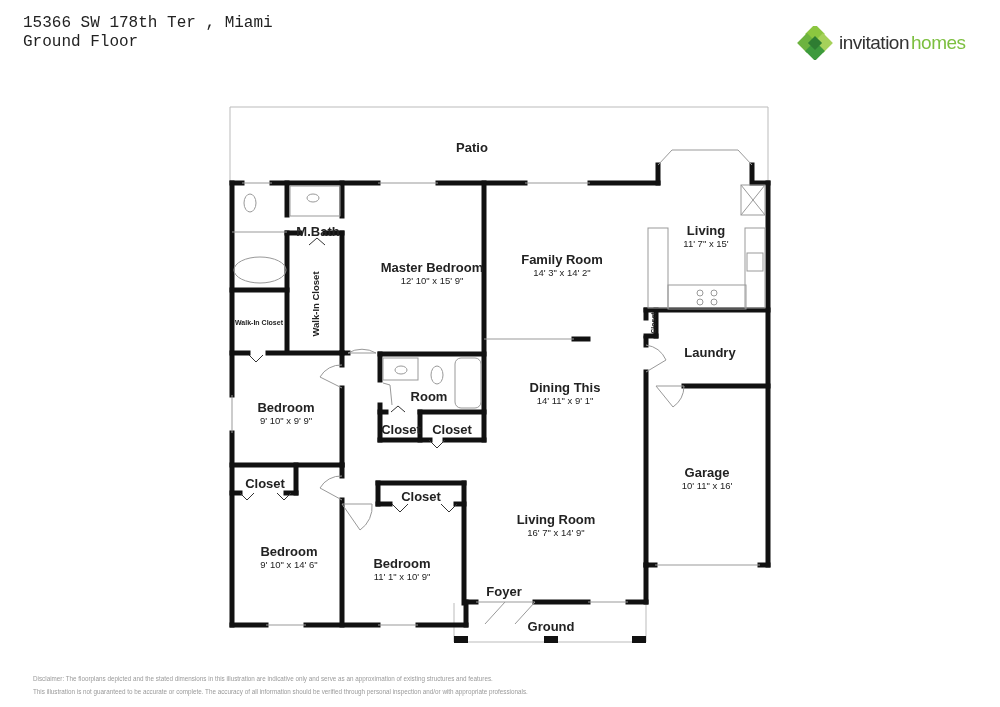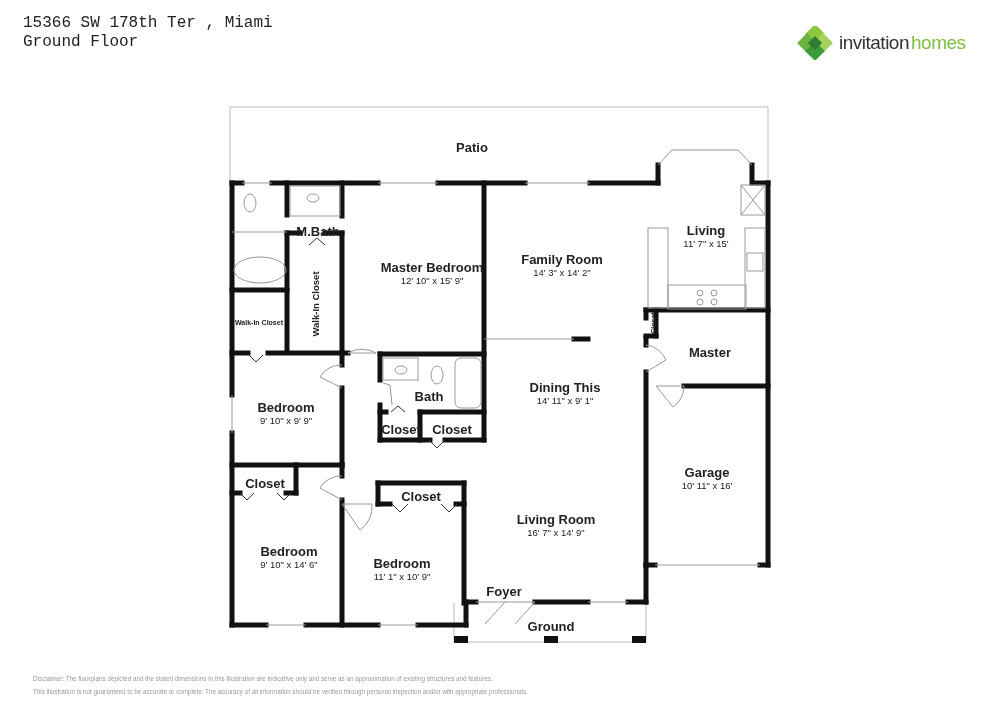--- a/index.html
+++ b/index.html
@@ -206,28 +206,28 @@
 <div class="lbl" style="left:562px;top:252px">
     <span class="n">Family Room</span>
     <span class="d">14' 3" x 14' 2"</span>
   </div>
 <div class="lbl" style="left:706px;top:223px">
     <span class="n">Living</span>
     <span class="d">11' 7" x 15'</span>
   </div>
 <div class="vert sm" style="left:653px;top:323px">Closet</div>
 <div class="lbl" style="left:710px;top:345px">
-    <span class="n">Master</span>
+    <span class="n">Laundry</span>
   </div>
 <div class="lbl" style="left:286px;top:400px">
     <span class="n">Bedroom</span>
     <span class="d">9' 10" x 9' 9"</span>
   </div>
 <div class="lbl" style="left:429px;top:389px">
-    <span class="n">Bath</span>
+    <span class="n">Room</span>
   </div>
 <div class="lbl" style="left:401px;top:422px">
     <span class="n">Closet</span>
   </div>
 <div class="lbl" style="left:452px;top:422px">
     <span class="n">Closet</span>
   </div>
 <div class="lbl" style="left:565px;top:380px">
     <span class="n">Dining This</span>
     <span class="d">14' 11" x 9' 1"</span>

